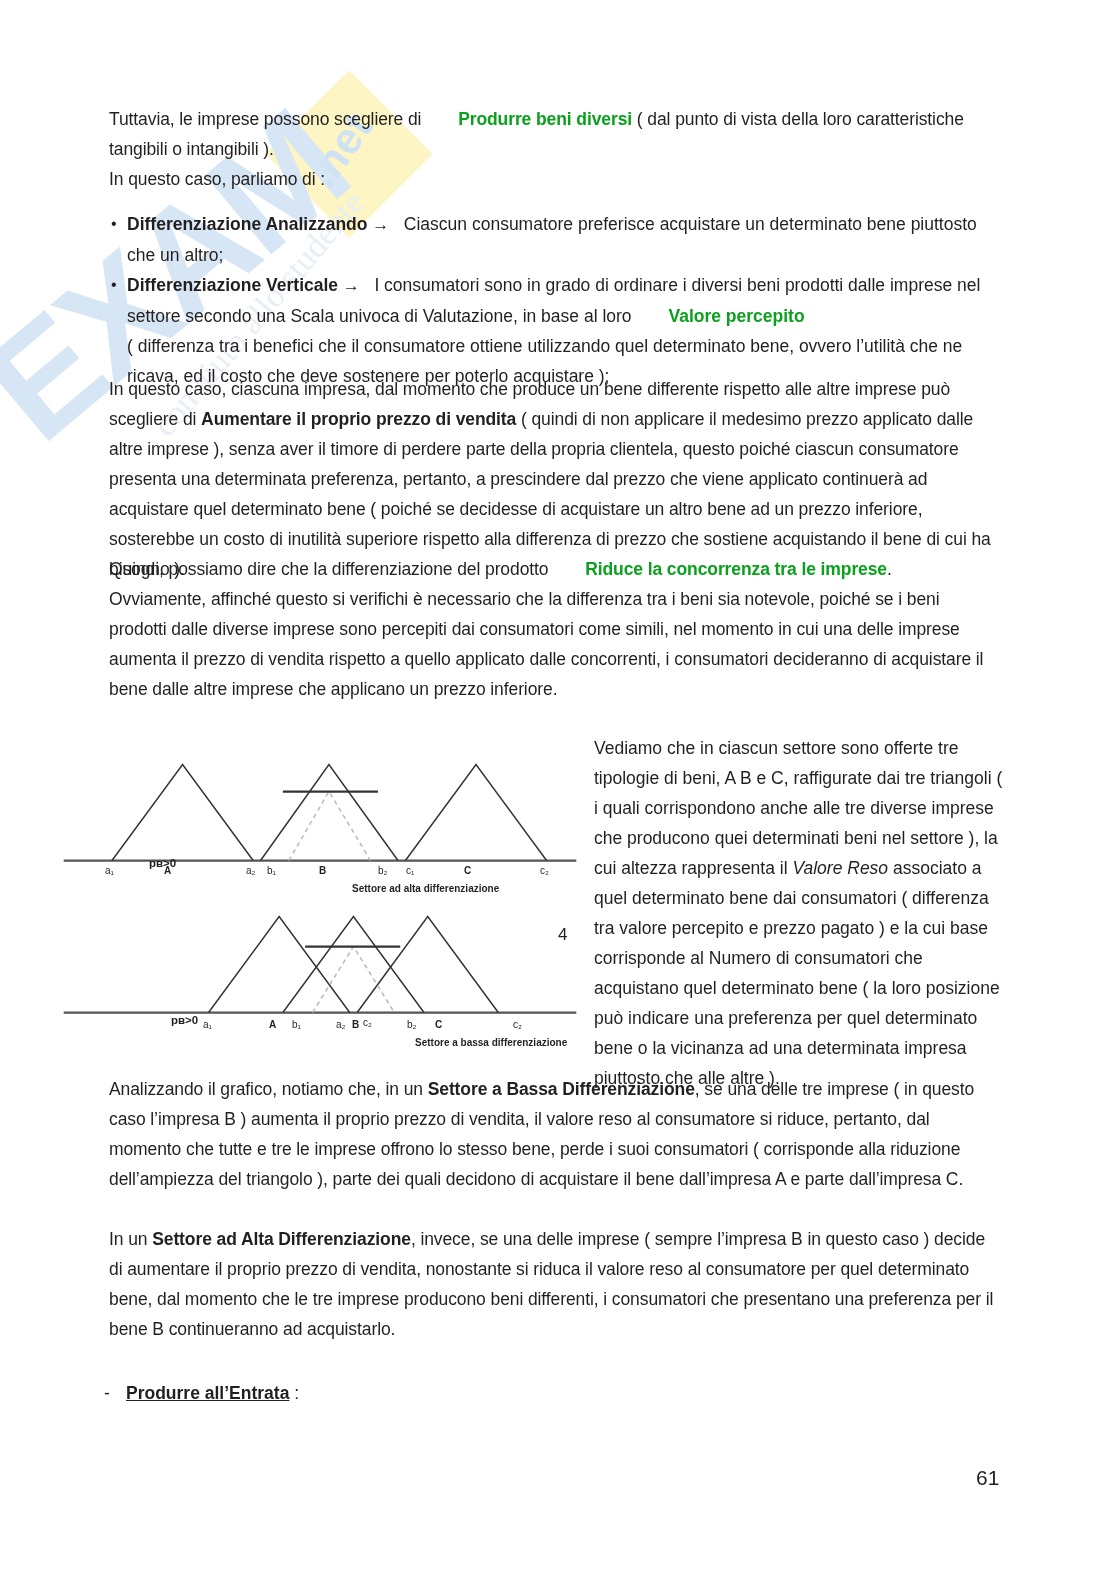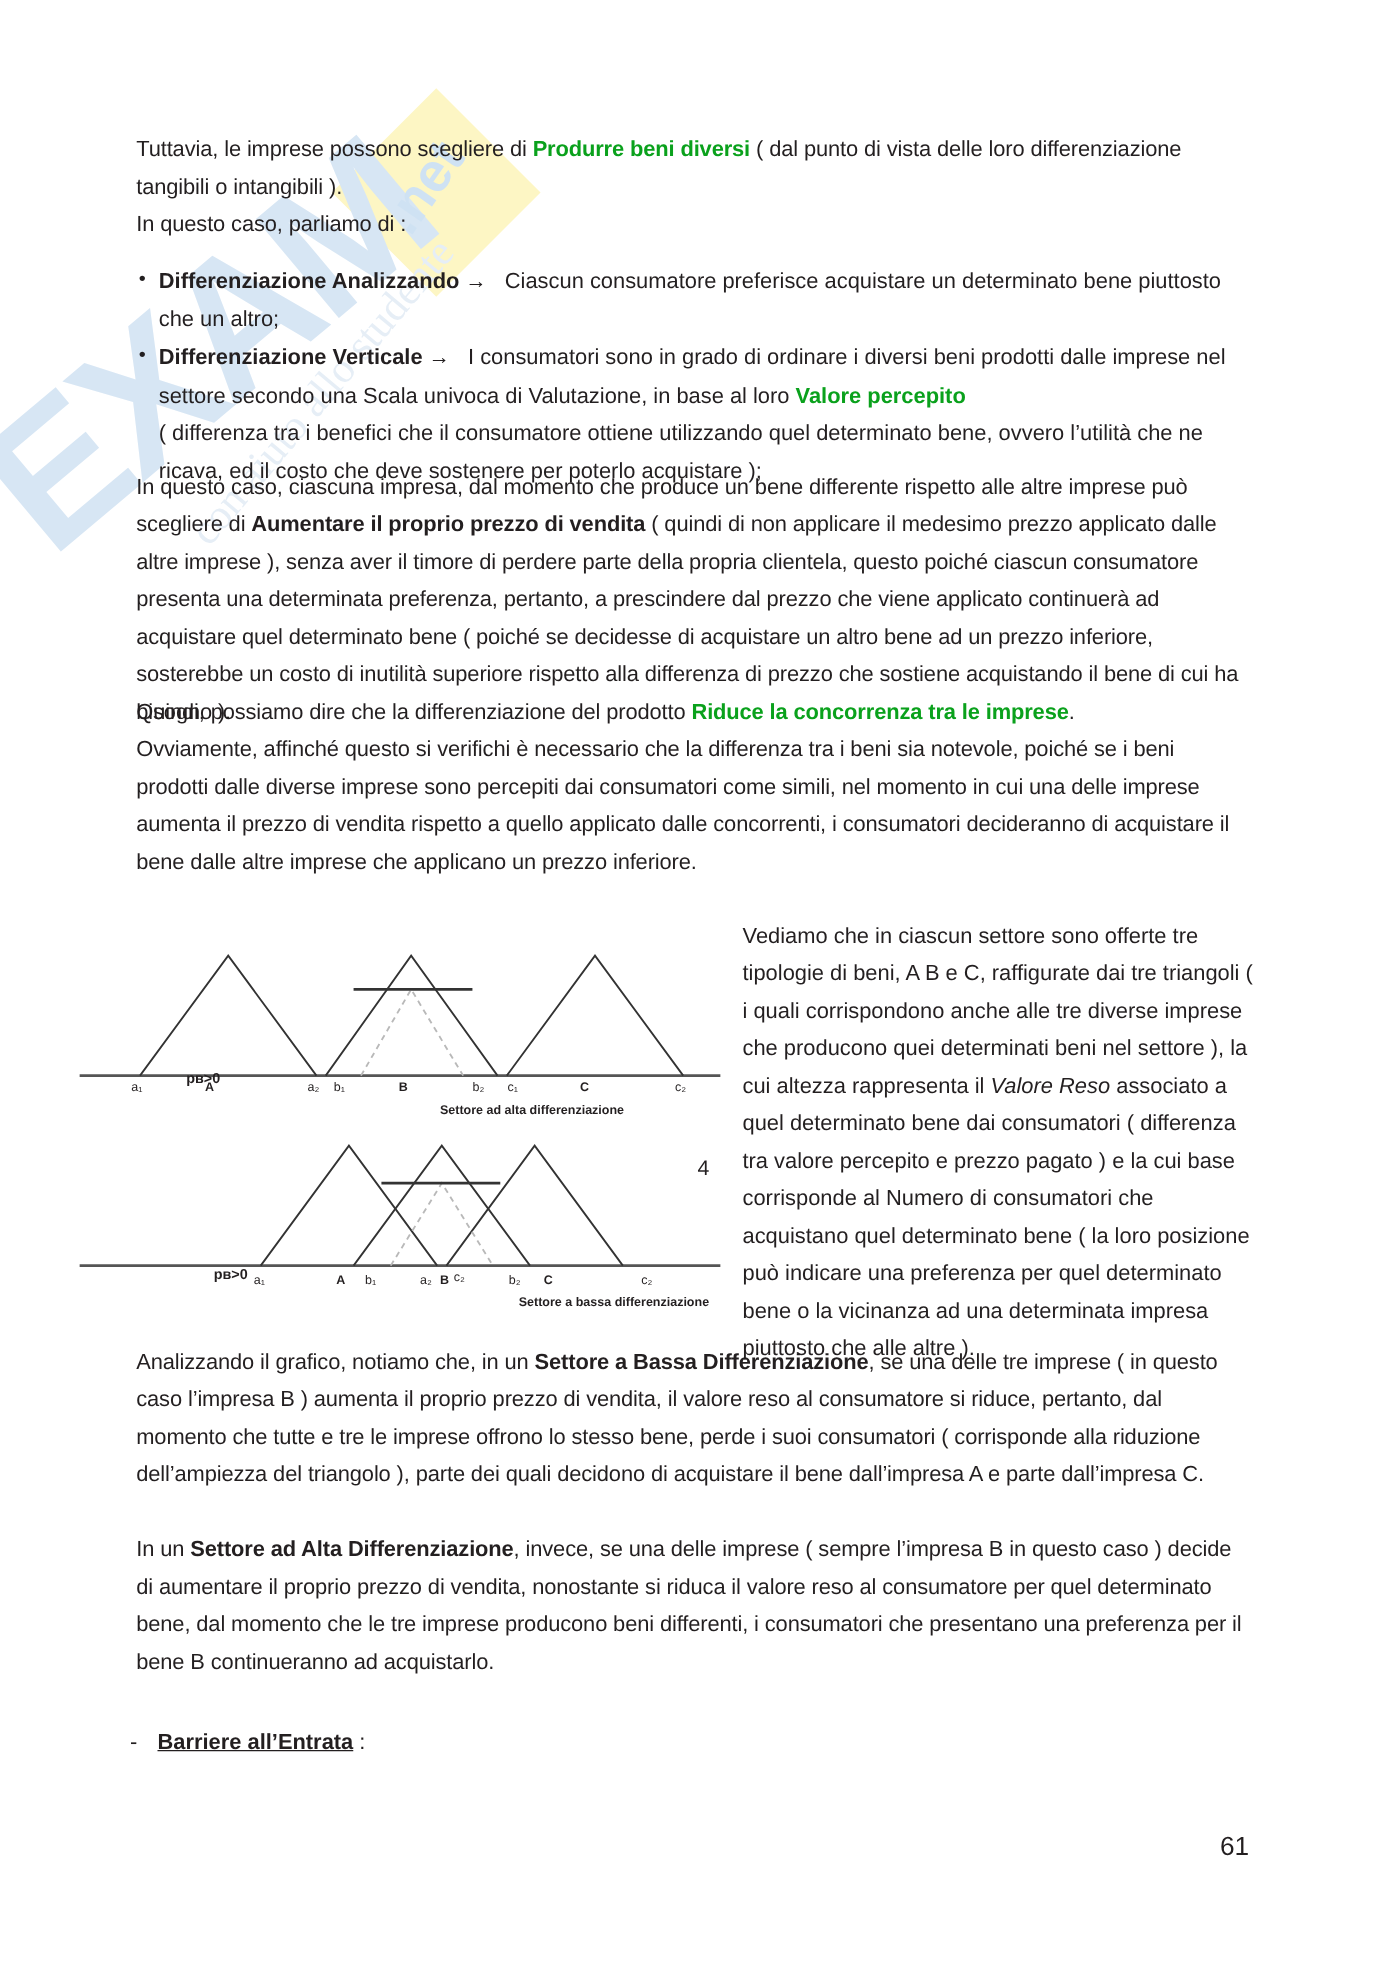--- a/index.html
+++ b/index.html
@@ -78,21 +78,21 @@
   .para {
     position: absolute;
     font-family: "Liberation Sans", sans-serif;
     font-size: 17.5px;
     line-height: 30px;
     color: #231f20;
     letter-spacing: -0.1px;
   }
   .b { font-weight: bold; }
   .i { font-style: italic; margin-top: 16px; }
-  .green { color: #0aa11c; font-weight: bold; }
+  .green { color: #0aa11c; font-weight: bold; margin-left: 32px; }
   .u { text-decoration: underline; }
 
   .bullets {
     position: absolute;
     left: 109px;
     top: 209px;
     width: 880px;
     font-size: 17.5px;
     line-height: 30px;
   }
@@ -172,21 +172,21 @@
   <div class="watermark">
     <div class="wm-diamond"></div>
     <div class="wm-brand">EXAM</div>
     <div class="wm-net">.net</div>
     <div class="wm-sub">con aiuto allo studente</div>
   </div>
 
   <div class="content">
 
     <div class="para" style="left:109px; top:104px; width:890px;">
-      <span>Tuttavia, le imprese possono scegliere di </span><span class="green">Produrre beni diversi</span><span> ( dal punto di vista delle loro differenziazione</span><br>
+      <span>Tuttavia, le imprese possono scegliere di </span><span class="green">Produrre beni diversi</span><span> ( dal punto di vista della loro caratteristiche</span><br>
       <span>tangibili o  intangibili ).</span><br>
       <span>In questo caso, parliamo di :</span>
     </div>
 
     <div class="bullets">
       <div class="bullet-row">
         <span class="bullet-dot">•</span>
         <span class="b">Differenziazione Analizzando</span><span class="b arrow">&nbsp;</span><span class="b arrow">→</span>&nbsp;&nbsp;&nbsp;<span>Ciascun consumatore preferisce acquistare un determinato bene piuttosto che un altro;</span>
       </div>
       <div class="bullet-row">
@@ -265,19 +265,19 @@
 
     <div class="para" style="left:109px; top:1074px; width:890px;">
       <span>Analizzando il grafico, notiamo che, in un </span><span class="b">Settore a Bassa Differenziazione</span><span>, se una delle tre imprese ( in questo caso l’impresa B ) aumenta il proprio prezzo di vendita, il valore reso al consumatore si riduce, pertanto,  dal momento che tutte e tre le imprese offrono lo stesso bene, perde i suoi consumatori ( corrisponde alla riduzione dell’ampiezza del triangolo ), parte dei quali decidono di acquistare il bene dall’impresa A e  parte dall’impresa C.</span>
     </div>
 
     <div class="para" style="left:109px; top:1224px; width:890px;">
       <span>In un </span><span class="b">Settore ad Alta Differenziazione</span><span>, invece, se una delle imprese ( sempre l’impresa B in questo caso ) decide di aumentare il proprio prezzo di vendita, nonostante si riduca il valore reso al consumatore per quel determinato bene, dal momento che le tre imprese producono beni differenti, i consumatori che presentano una preferenza per il bene B continueranno ad acquistarlo.</span><br>
     </div>
 
     <div class="dash-item">
-      <span class="dash-mark">-</span><span class="b u">Barriere all’Entrata</span><span> :</span>
+      <span class="dash-mark">-</span><span class="b u">Produrre all’Entrata</span><span> :</span>
     </div>
 
     <div class="pagenum">61</div>
 
   </div>
 </div>
 
 </body></html>

